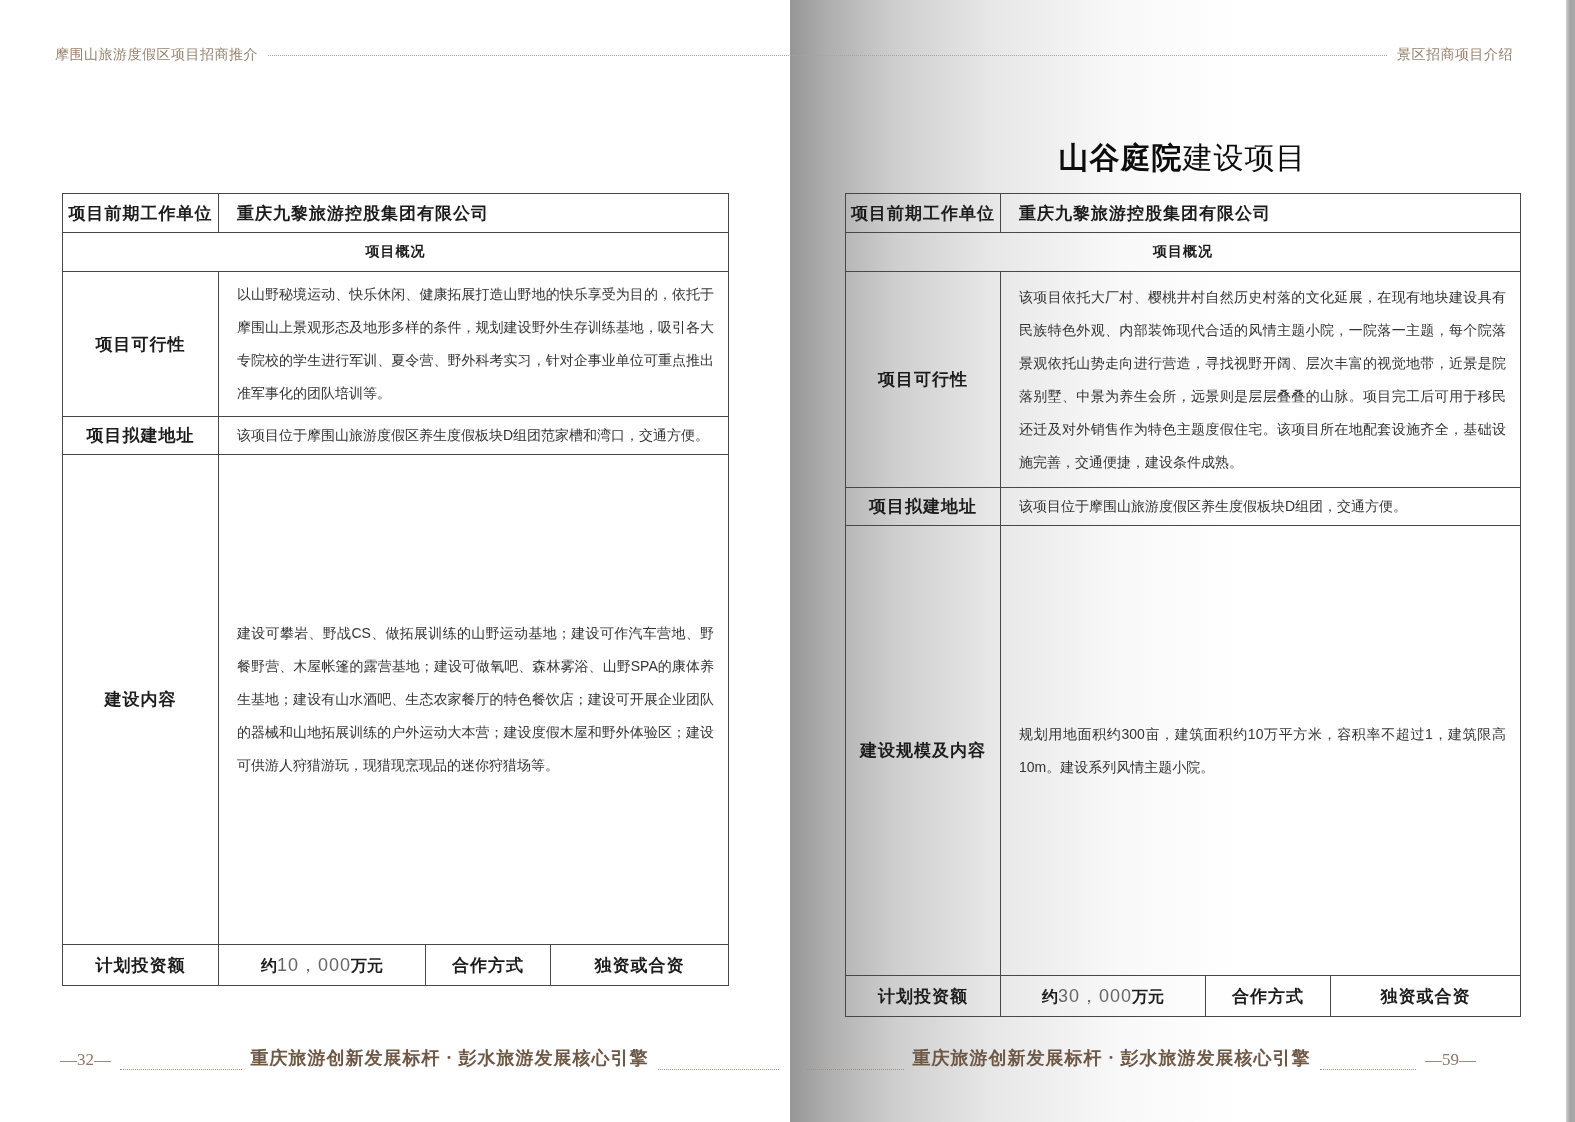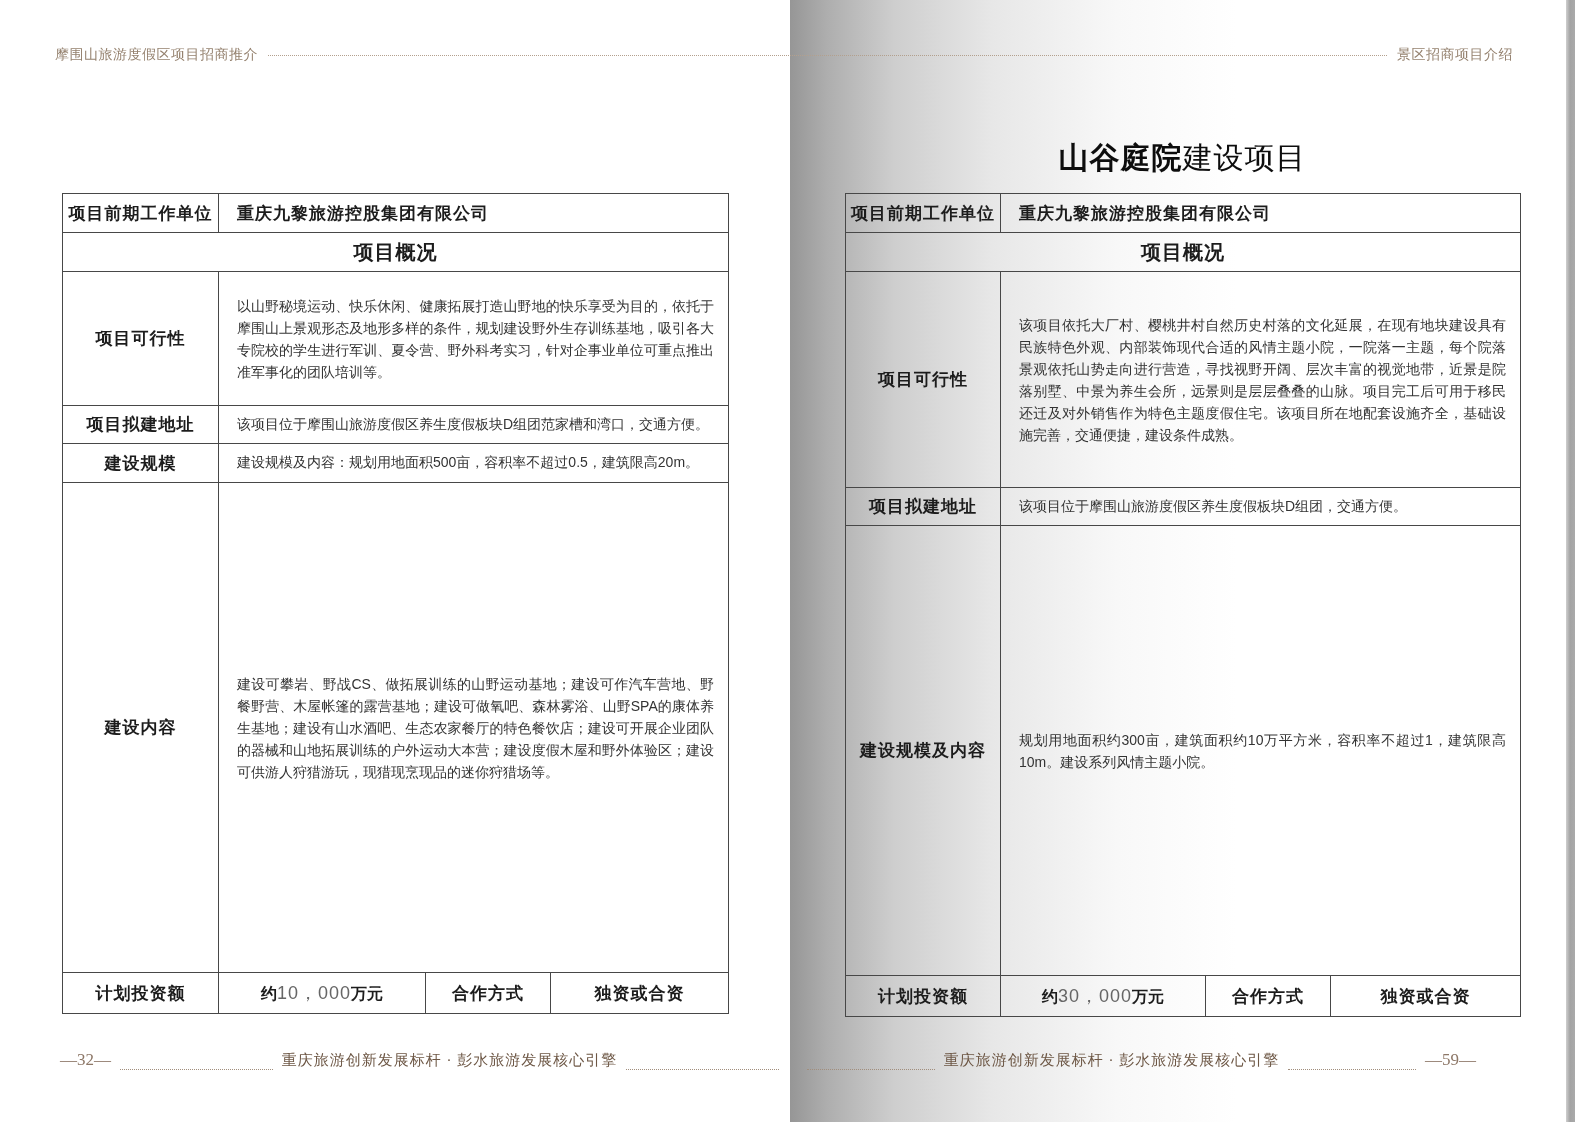--- a/index.html
+++ b/index.html
@@ -45,45 +45,45 @@
     background:transparent;
   }
   .page-left  table.ptable { left:62px; width:666px; }
   .page-right table.ptable { left:55px; width:675px; }
   td { border:1px solid #474747; vertical-align:middle; }
   td.lbl {
     text-align:center; font-size:17px; font-weight:600;
     color:#1c1c1c; letter-spacing:1px;
   }
   td.mid {
-    text-align:center; font-size:20px; font-weight:600;
+    text-align:center; font-size:14px; font-weight:600;
     color:#1c1c1c; letter-spacing:1px;
   }
   td.val { font-size:14px; color:#333333; padding:6px 14px 6px 18px; }
   td.val.strong { font-size:17px; font-weight:600; color:#1c1c1c; letter-spacing:1px; }
-  td.para { text-align:justify; line-height:22px; }
+  td.para { text-align:justify; line-height:33px; }
   td.inv { text-align:center; font-size:16px; font-weight:600; color:#1c1c1c; }
   td.inv .num { font-weight:400; font-size:18px; color:#666666; letter-spacing:1px; }
   tr.h39 { height:39px; } tr.h38 { height:38px; } tr.h41 { height:41px; }
   tr.h134 { height:134px; } tr.h490 { height:490px; }
   tr.h216 { height:216px; } tr.h450 { height:450px; }
   
   .pfooter {
     position:absolute; top:1044px; height:26px;
     display:flex; align-items:flex-end; z-index:5;
   }
   .page-left  .pfooter { left:60px; right:2px; }
   .page-right .pfooter { left:8px; right:58px; }
   .pagenum {
     font-family:"Liberation Serif", serif; font-size:17px;
     color:#8d7767; white-space:nowrap;
   }
   .slogan {
-    font-family:"Liberation Serif", serif; font-weight:400;
-    font-size:15px; color:#6d5745; letter-spacing:1px; white-space:nowrap;
+    font-family:"Liberation Serif", serif; font-weight:700;
+    font-size:18px; color:#6d5745; letter-spacing:1px; white-space:nowrap;
   }
   .fdots { flex:1; height:0; border-top:1px dotted #a18e7d; margin:0 9px; }
 </style>
 </head>
 <body>
 
 <section class="page page-left">
 
   <table class="ptable">
     <colgroup>
@@ -100,24 +100,20 @@
     <tr class="h39">
       <td class="mid" colspan="4">项目概况</td>
     </tr>
     <tr class="h134">
       <td class="lbl">项目可行性</td>
       <td class="val para" colspan="3">以山野秘境运动、快乐休闲、健康拓展打造山野地的快乐享受为目的，依托于摩围山上景观形态及地形多样的条件，规划建设野外生存训练基地，吸引各大专院校的学生进行军训、夏令营、野外科考实习，针对企事业单位可重点推出准军事化的团队培训等。</td>
     </tr>
     <tr class="h38">
       <td class="lbl">项目拟建地址</td>
       <td class="val" colspan="3">该项目位于摩围山旅游度假区养生度假板块D组团范家槽和湾口，交通方便。</td>
-    </tr>
-    <tr class="h39">
-      <td class="lbl">建设规模</td>
-      <td class="val" colspan="3">建设规模及内容：规划用地面积500亩，容积率不超过0.5，建筑限高20m。</td>
     </tr>
     <tr class="h490">
       <td class="lbl">建设内容</td>
       <td class="val para" colspan="3">建设可攀岩、野战CS、做拓展训练的山野运动基地；建设可作汽车营地、野餐野营、木屋帐篷的露营基地；建设可做氧吧、森林雾浴、山野SPA的康体养生基地；建设有山水酒吧、生态农家餐厅的特色餐饮店；建设可开展企业团队的器械和山地拓展训练的户外运动大本营；建设度假木屋和野外体验区；建设可供游人狩猎游玩，现猎现烹现品的迷你狩猎场等。</td>
     </tr>
     <tr class="h41">
       <td class="lbl">计划投资额</td>
       <td class="inv"><span>约</span><span class="num">10，000</span><span>万元</span></td>
       <td class="lbl">合作方式</td>
       <td class="lbl">独资或合资</td>

